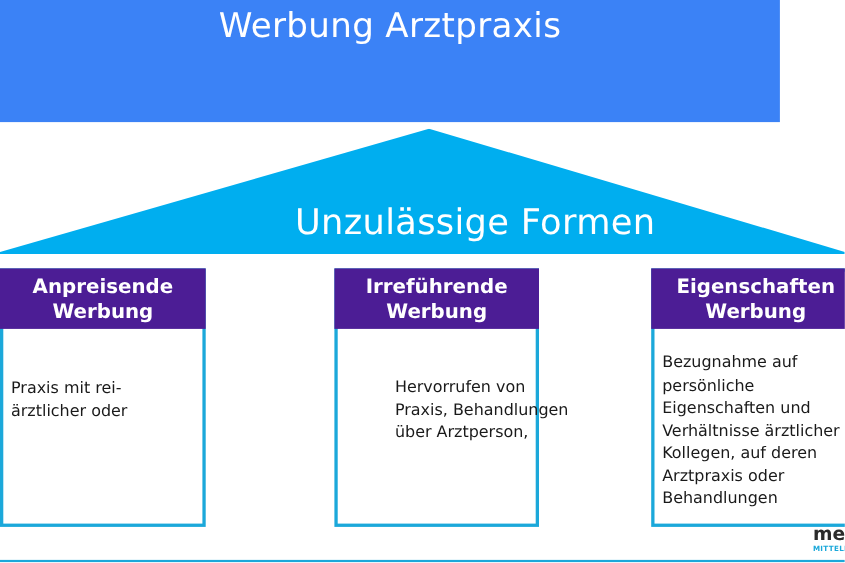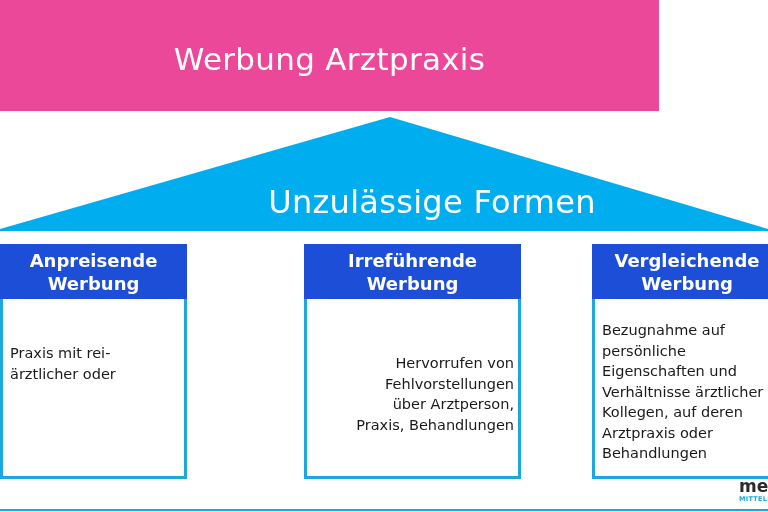--- a/index.html
+++ b/index.html
@@ -2,57 +2,57 @@
 <html><head>
 <meta charset="utf-8">
 <style>
   html, body { margin: 0; padding: 0; }
   body {
     width: 768px; height: 512px; overflow: hidden; position: relative;
     background: #ffffff;
     font-family: "DejaVu Sans", sans-serif;
   }
   .header-bar {
-    position: absolute; left: 0; top: 0; width: 659px; height: 111px;
-    background: #ec4899;
-    display: flex; align-items: center; justify-content: center;
+    position: absolute; left: 0; top: 0; width: 709px; height: 111px;
+    background: #3b82f6;
+    display: flex; justify-content: center;
   }
   .header-title {
     color: #ffffff; font-size: 31px; letter-spacing: 0.3px;
     margin-top: 6px;
   }
   .roof {
     position: absolute; left: 0; top: 117px; width: 768px; height: 114px;
   }
   .roof svg { display: block; }
   .roof-title {
     position: absolute; left: 0; top: 183px; width: 768px; text-align: center;
     color: #ffffff; font-size: 32px; letter-spacing: 0.3px; padding-left: 48px;
   }
   .box {
     position: absolute; top: 244px; height: 235px;
     border: 3px solid #1BA8DA; box-sizing: border-box; background: #fff;
   }
   .box-head {
-    background: #1d4ed8; height: 55px; margin: -3px -3px 0 -3px;
+    background: #4c1d95; height: 55px; margin: -3px -3px 0 -3px;
     display: flex; flex-direction: column; align-items: center; justify-content: center;
     color: #ffffff; font-weight: bold; font-size: 18px; line-height: 23px;
     overflow: hidden;
   }
   .box-head span { display: block; }
   .box-body {
     position: absolute; left: 7px; right: 4px;
     color: #1a1a1a; font-size: 14.5px; line-height: 20.5px;
   }
   .box-body span { display: block; white-space: nowrap; }
   #box1 { left: 0; width: 187px; }
-  #box2 { left: 304px; width: 217px; text-align: right; }
+  #box2 { left: 304px; width: 186px; }
   #box3 { left: 592px; width: 190px; }
   #box1 .box-body { top: 96px; }
-  #box2 .box-body { top: 106px; }
+  #box2 .box-body { top: 95px; margin-left: 45px; }
   #box3 .box-body { top: 73px; }
   .logo {
     position: absolute; left: 739px; top: 478px;
   }
   .logo-main {
     display: block; font-size: 17px; font-weight: bold; color: #2b2b2b; line-height: 17px;
   }
   .logo-sub {
     display: block; font-size: 6.5px; font-weight: bold; color: #1BA8DA; letter-spacing: 0.3px;
     line-height: 8px; white-space: nowrap;
@@ -86,29 +86,28 @@
   </div>
 </div>
 
 <div class="box" id="box2">
   <div class="box-head">
     <span>Irreführende</span>
     <span>Werbung</span>
   </div>
   <div class="box-body">
     <span>Hervorrufen von</span>
-    <span>Fehlvorstellungen</span>
+    <span>Praxis, Behandlungen</span>
     <span>über Arztperson,</span>
-    <span>Praxis, Behandlungen</span>
   </div>
 </div>
 
 <div class="box" id="box3">
   <div class="box-head">
-    <span>Vergleichende</span>
+    <span>Eigenschaften</span>
     <span>Werbung</span>
   </div>
   <div class="box-body">
     <span>Bezugnahme auf</span>
     <span>persönliche</span>
     <span>Eigenschaften und</span>
     <span>Verhältnisse ärztlicher</span>
     <span>Kollegen, auf deren</span>
     <span>Arztpraxis oder</span>
     <span>Behandlungen</span>

